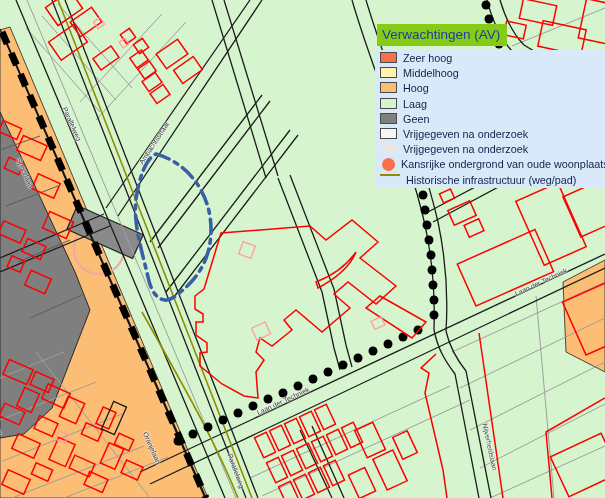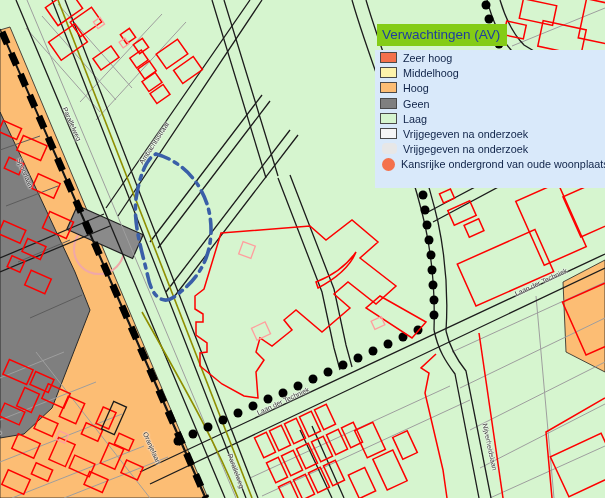--- a/index.html
+++ b/index.html
@@ -242,34 +242,38 @@
     </div>
     <div class="lg-row">
       <span class="sw sw-rect" style="background: rgb(253, 243, 171);"></span>
       <span>Middelhoog</span>
     </div>
     <div class="lg-row">
       <span class="sw sw-rect" style="background: rgb(252, 189, 116);"></span>
       <span>Hoog</span>
     </div>
     <div class="lg-row">
+      <span class="sw sw-rect" style="background: rgb(214, 245, 207);"></span>
+      <span>Laag</span>
+    </div>
+    <div class="lg-row">
       <span class="sw sw-rect" style="background: rgb(127, 127, 127);"></span>
       <span>Geen</span>
     </div>
     <div class="lg-row">
-      <span class="sw sw-rect" style="background: rgb(214, 245, 207);"></span>
-      <span>Laag</span>
-    </div>
-    <div class="lg-row">
       <span class="sw sw-rect" style="background: rgb(245, 245, 245);"></span>
       <span>Vrijgegeven na onderzoek</span>
     </div>
     <div class="lg-row">
       <span class="sw sw-blob" style="background: rgb(231, 231, 231);"></span>
       <span>Vrijgegeven na onderzoek</span>
     </div>
     <div class="lg-row">
       <span class="sw sw-dot" style="background: rgb(244, 113, 76);"></span>
       <span>Kansrijke ondergrond van oude woonplaatsen</span>
     </div>
+    <div class="lg-row">
+      <span class="sw sw-line" style="background: rgb(143, 143, 0);"></span>
+      <span>Historische infrastructuur (weg/pad)</span>
+    </div>
   </div>
 
 </div>
 
 </body></html>

